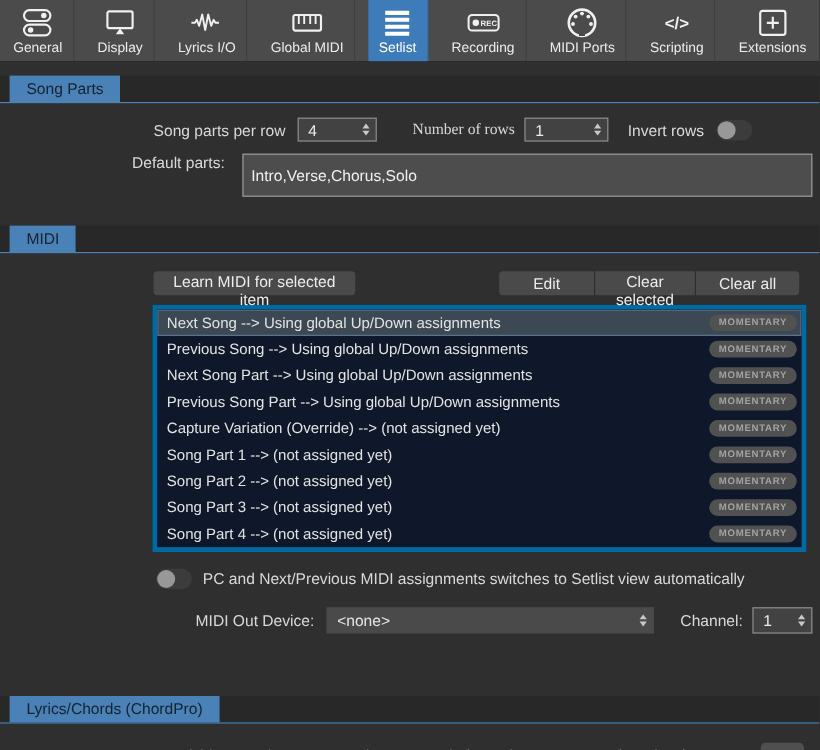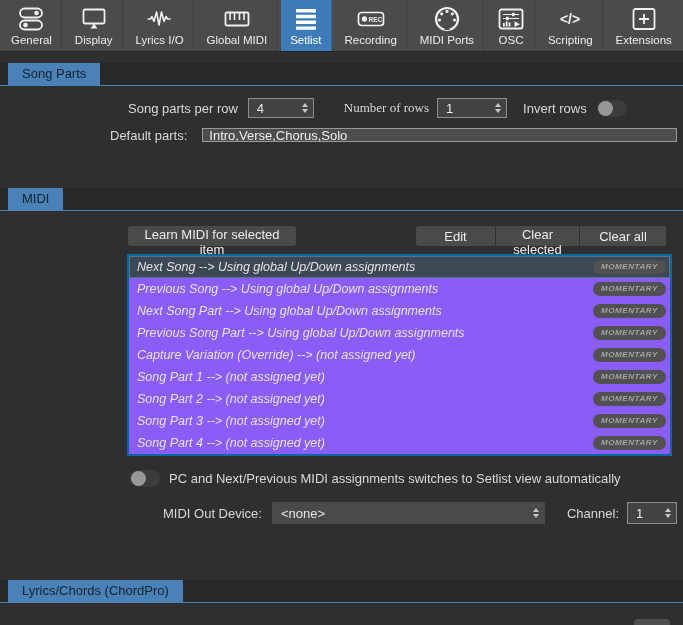--- a/index.html
+++ b/index.html
@@ -39,21 +39,21 @@
   .spin .spin-val{color:#ececec;}
   .arrows{display:inline-flex;flex-direction:column;align-items:center;margin-left:6px;}
   .arrows i{display:block;width:0;height:0;border-left:3.5px solid transparent;border-right:3.5px solid transparent;}
   .arrows i.up{border-bottom:4px solid #c9c9c9;}
   .arrows i.dn{border-top:4px solid #c9c9c9;margin-top:2.5px;}
 
   .dropdown{display:inline-flex;align-items:center;justify-content:space-between;
             background:#4a4a4a;height:22px;box-sizing:border-box;padding:0 6px 0 9px;cursor:default;}
   .dropdown span{color:#e6e6e6;}
 
-  .text-input{background:#4d4d4d;border:1px solid #9a9a9a;color:#f0f0f0;height:14px;
+  .text-input{background:#4d4d4d;border:1px solid #9a9a9a;color:#f0f0f0;height:36px;
               box-sizing:border-box;font-family:inherit;font-size:13px;padding:0 6px;}
 
   
   .toggle{width:30px;height:17px;border-radius:9px;background:#3c3c3c;position:relative;
           flex:0 0 auto;cursor:default;}
   .toggle .knob{position:absolute;width:15px;height:15px;border-radius:50%;background:#989898;top:1px;left:1px;}
   .toggle.on{background:#4076ab;}
   .toggle.on .knob{left:auto;right:1px;background:#b9b9b9;}
 
   
@@ -74,22 +74,22 @@
   .sp-row2{display:flex;align-items:flex-start;margin:9px 6px 0 110px;}
   .sp-row2 .text-input{flex:1;margin-left:15px;}
 
   
   .btnrow{display:flex;justify-content:space-between;align-items:center;margin:15px 17px 0 128px;}
   .btn.learn{width:168px;}
   .seg .btn.b-edit{width:80px;}
   .seg .btn.b-clearsel{width:84px;}
   .seg .btn.b-clearall{width:86px;}
 
-  .list{margin:8px 11px 0 127px;height:198px;border:2px solid #0369a1;background:#8b5cf6;
-        box-sizing:content-box;overflow:hidden;font-style:italic;}
+  .list{margin:8px 11px 0 127px;height:198px;border:4px solid #0369a1;background:#0f172a;
+        box-sizing:content-box;overflow:hidden;}
   .lrow{height:22px;display:flex;align-items:center;padding-left:8px;box-sizing:border-box;cursor:default;}
   .lrow .row-label{color:#e3e3e3;font-size:12.5px;white-space:nowrap;}
   .lrow .badge{margin-left:auto;margin-right:4px;background:#515151;color:#a3a3a3;
                font-size:8px;font-weight:bold;letter-spacing:.6px;padding:3px 8px;border-radius:7px;
                line-height:1;cursor:default;}
   .lrow.selected{background:#3c4955;box-shadow:inset 0 0 0 1px rgba(125,165,205,.45);}
 
   .togrow{display:flex;align-items:center;margin:14px 0 0 130px;}
   .togrow + .togrow{margin-top:13px;}
   .togrow .lbl{margin-left:9px;}
@@ -175,35 +175,20 @@
             <circle cx="21.5" cy="14" r="1.6"></circle>
           <circle cx="8.7" cy="7.8" r="1.6"></circle>
             <circle cx="19.3" cy="7.8" r="1.6"></circle>
           <circle cx="14" cy="5.3" r="1.6"></circle>
         </g>
         <rect x="11.5" y="21.2" width="5" height="2.8" fill="#4b4b4b"></rect>
       </svg>
       <span class="tb-label">MIDI Ports</span>
     </div>
 
-    <div class="tb-item">
-      <svg class="ic" viewBox="0 0 28 26">
-        <rect x="2.5" y="3.5" width="23" height="19" rx="2" fill="none" stroke="#f0f0f0" stroke-width="1.8"></rect>
-        <path d="M6 8.5h16M6 12.5h16" stroke="#f0f0f0" stroke-width="1.1"></path>
-        <rect x="15" y="6.8" width="2.6" height="3.4" fill="#f0f0f0"></rect>
-        <rect x="9" y="10.8" width="2.6" height="3.4" fill="#f0f0f0"></rect>
-        <g fill="#f0f0f0">
-          <rect x="6" y="17" width="1.8" height="3.5"></rect>
-          <rect x="8.8" y="15.5" width="1.8" height="5"></rect>
-          <rect x="11.6" y="16.3" width="1.8" height="4.2"></rect>
-        </g>
-        <path d="M17.5 15.3l5.5 2.9-5.5 2.9z" fill="#f0f0f0"></path>
-      </svg>
-      <span class="tb-label">OSC</span>
-    </div>
 
     <div class="tb-item">
       <svg class="ic" viewBox="0 0 28 26">
         <text x="14" y="18" font-size="14" font-weight="bold" fill="#f0f0f0" text-anchor="middle" font-family="sans-serif">&lt;/&gt;</text>
       </svg>
       <span class="tb-label">Scripting</span>
     </div>
 
     <div class="tb-item">
       <svg class="ic" viewBox="0 0 28 26">

